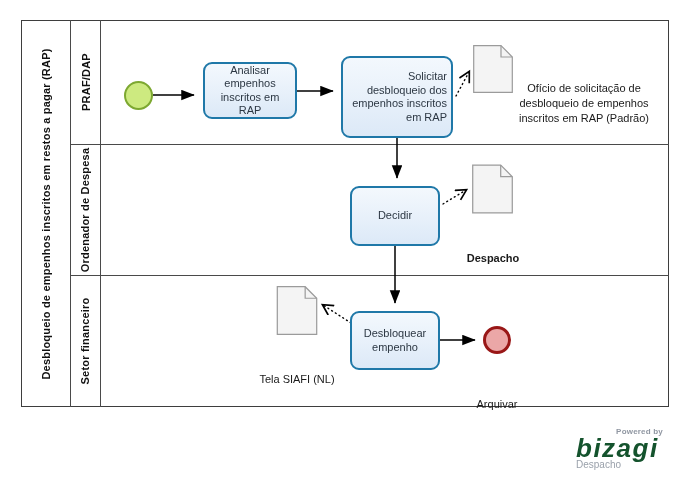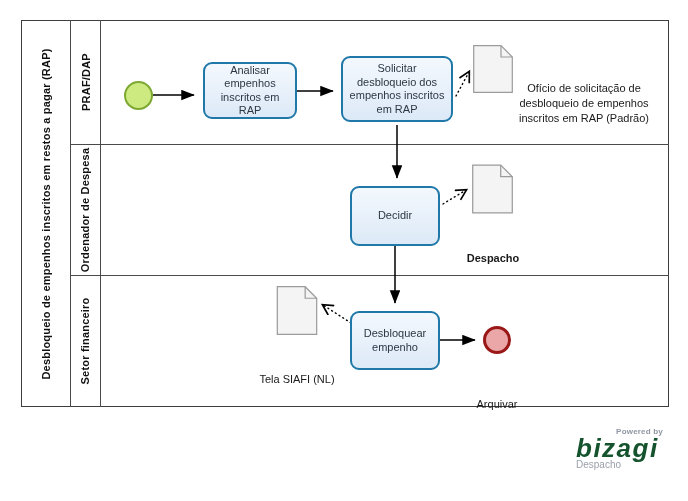--- a/index.html
+++ b/index.html
@@ -24,21 +24,21 @@
   
   svg.connectors{position:absolute;left:0;top:0;width:688px;height:501px;pointer-events:none;}
 
   
   .task{position:absolute;box-sizing:border-box;border:2px solid #1f78a8;border-radius:9px;
     background:linear-gradient(180deg,#f3f8fd 0%,#e7f0fa 55%,#dce9f7 100%);
     display:flex;align-items:center;justify-content:center;text-align:center;
     font-size:11px;line-height:13.5px;color:#2c3743;padding:2px 4px;cursor:default;}
   .task.thick{border-width:2.4px;}
   .t-analisar{left:203px;top:62px;width:94px;height:57px;justify-content:flex-end;}
-  .t-solicitar{left:341px;top:56px;width:112px;height:66px;}
+  .t-solicitar{left:341px;top:56px;width:112px;height:82px;text-align:right;}
   .t-decidir{left:350px;top:186px;width:90px;height:60px;}
   .t-desbloquear{left:350px;top:311px;width:90px;height:59px;}
 
   .event{position:absolute;border-radius:50%;box-sizing:border-box;}
   .ev-start{left:124px;top:81px;width:29px;height:29px;border:2.6px solid #7da831;background:#cdea80;}
   .ev-end{left:483px;top:326px;width:28px;height:28px;border:3.6px solid #991717;background:#eba7a7;}
 
   .doc{position:absolute;}
   .doc svg{display:block;}
   .d-oficio{left:473px;top:45px;width:40px;height:48px;}

